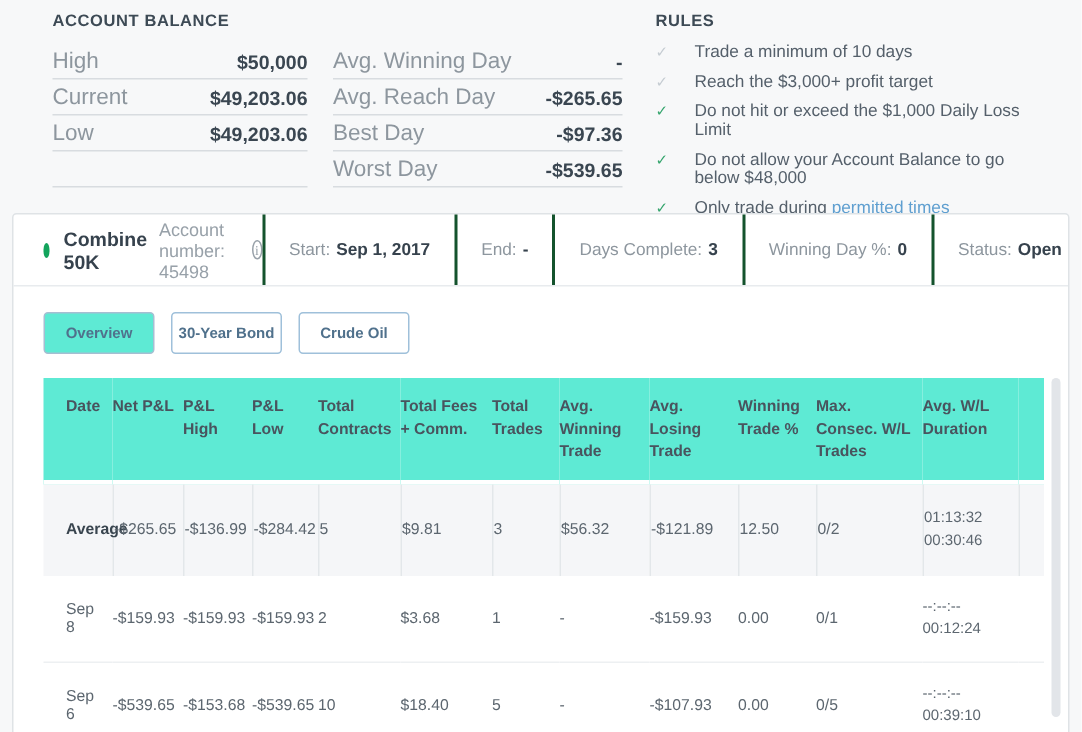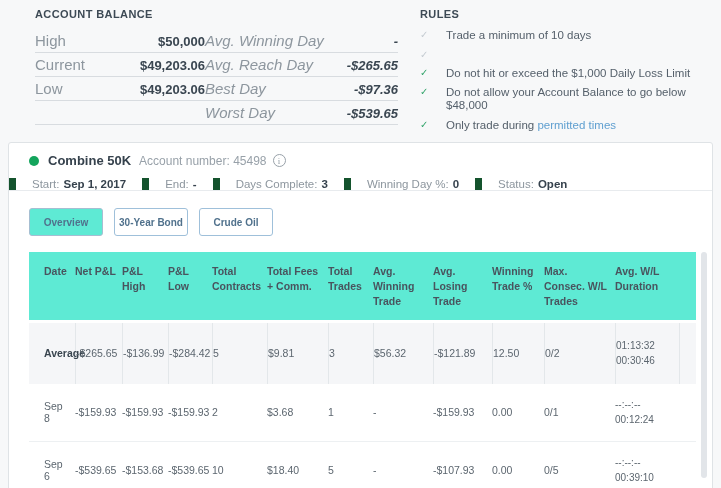--- a/index.html
+++ b/index.html
@@ -11,21 +11,21 @@
     position:relative;
   }
 
   
   .top { display:flex; padding:8px 20px 0 35px; }
   .col-title {
     font-size:11px; font-weight:bold; letter-spacing:.4px;
     color:#3d4a55; height:14px; margin-bottom:7px;
   }
   .stat-col1 { width:170px; }
-  .stat-col2 { width:193px; padding-top:21px;font-style:italic; }
+  .stat-col2 { width:193px; margin-left:17px; padding-top:21px; }
   .rules-col { margin-left:22px; flex:1; }
   .stat-row {
     height:24px; display:flex; justify-content:space-between; align-items:flex-end;
     border-bottom:1px solid #d8dce0; padding-bottom:3px;
   }
   .stat-label { font-size:15px; color:#8d969e; }
   .stat-value { font-size:13px; font-weight:bold; color:#3a4651; }
 
   .rule { display:flex; align-items:flex-start; margin-bottom:7px; }
   .check { width:13px; font-size:10px; margin-right:13px; flex:none; }
@@ -35,35 +35,34 @@
   .rule-link { color:#5f9fd0; text-decoration:none; cursor:pointer; }
 
   
   .card {
     position:absolute; left:8px; right:8px; top:142px; height:364px;
     background:#ffffff; border:1px solid #dfe3e6; border-radius:3px;
   }
   .card-header {
     height:48px; display:flex; align-items:stretch;
     border-bottom:1px solid #e8ebee;
-    flex-direction:column;
   }
   .acct-left { display:flex; align-items:center; flex:1; padding-left:20px; }
   .dot { width:10px; height:10px; border-radius:50%; background:#13a45c; margin-right:9px; }
   .acct-name { font-size:13px; font-weight:bold; color:#36424d; margin-right:8px; }
   .acct-number { font-size:12px; color:#98a1a9; margin-right:6px; }
   .info-icon {
     width:13px; height:13px; border:1px solid #98a1a9; border-radius:50%;
     font-size:9px; color:#98a1a9; display:inline-flex; align-items:center;
     justify-content:center; font-family:"Liberation Serif", serif; cursor:pointer;
   }
   .meta-list { display:flex; }
   .meta-item {
     display:flex; align-items:center; padding:0 16px;
-    border-left:7px solid #14532d; font-size:11.5px; color:#8d969e; white-space:nowrap;
+    border-left:2px solid #14532d; font-size:11.5px; color:#8d969e; white-space:nowrap;
   }
   .meta-value { font-weight:bold; color:#36424d; margin-left:4px; }
 
   
   .tabs { padding:17px 0 0 20px; display:flex; gap:11px; }
   .tab {
     width:74px; height:28px; border:1px solid #9fc0da; border-radius:3px;
     background:#fff; font-family:inherit; font-size:10px; font-weight:bold;
     color:#50718c; cursor:pointer;
   }
@@ -142,20 +141,21 @@
   </div>
   <div class="rules-col">
     <div class="col-title">RULES</div>
     <div id="rules-list">
         <div class="rule">
           <span class="check pending">✓</span>
           <span class="rule-text">Trade a minimum of 10 days</span>
         </div>
         <div class="rule">
           <span class="check pending">✓</span>
+          <span class="rule-text">Reach the $3,000+ profit target</span>
         </div>
         <div class="rule">
           <span class="check pass">✓</span>
           <span class="rule-text">Do not hit or exceed the $1,000 Daily Loss Limit</span>
         </div>
         <div class="rule">
           <span class="check pass">✓</span>
           <span class="rule-text">Do not allow your Account Balance to go below $48,000</span>
         </div>
         <div class="rule">

